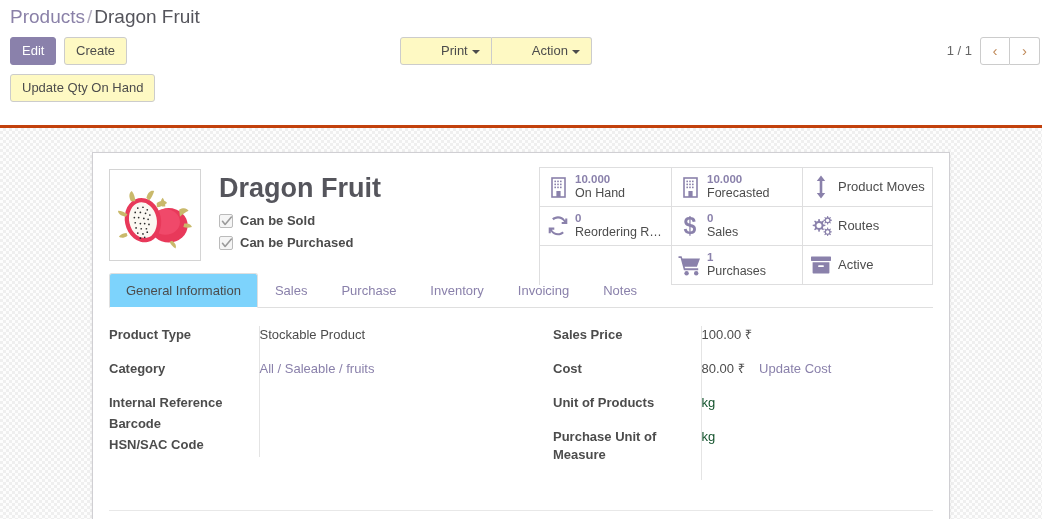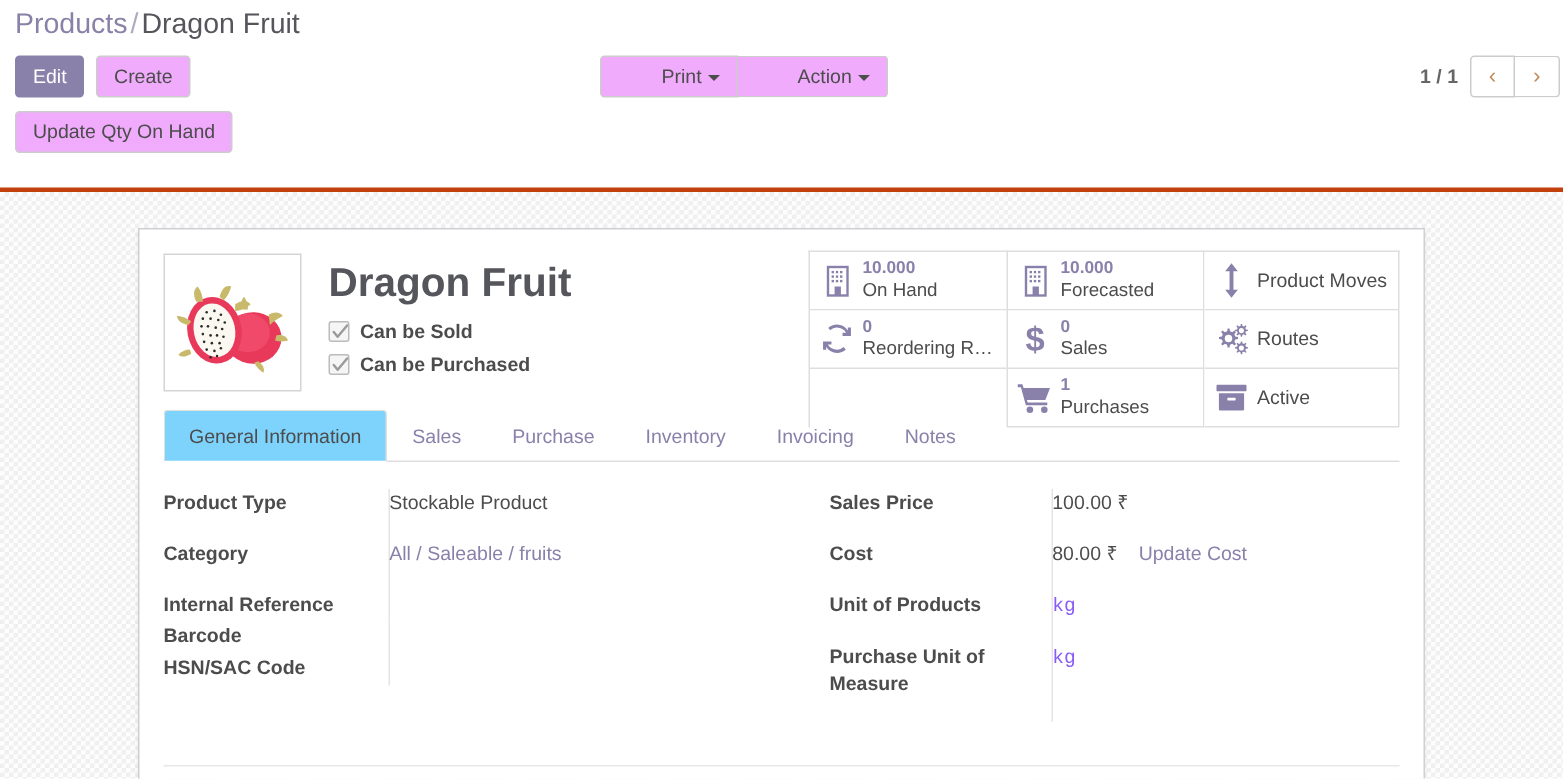--- a/index.html
+++ b/index.html
@@ -41,21 +41,21 @@
     padding: 5px 0 0 10px;
   }
   .btn {
     display: inline-block;
     font-family: "Liberation Sans", sans-serif;
     font-size: 13px;
     line-height: 18px;
     padding: 4px 11px;
     border: 1px solid #cccccc;
     border-radius: 3px;
-    background: #f0abfc;
+    background: #fef9c3;
     color: #4c4c4c;
     cursor: pointer;
     vertical-align: top;
   }
   .btn-primary {
     background: #8a81ab;
     border-color: #8a81ab;
     color: #ffffff;
   }
   .btn + .btn { margin-left: 4px; }
@@ -82,21 +82,20 @@
     right: 2px; top: 5px;
     white-space: nowrap;
   }
   .pager-value {
     display: inline-block;
     font-size: 13px;
     color: #666;
     margin-right: 8px;
     vertical-align: middle;
     line-height: 28px;
-    font-weight: bold;
   }
   .pager-btn {
     display: inline-block;
     width: 30px; height: 28px;
     border: 1px solid #cccccc;
     background: #ffffff;
     color: #c08a5a;
     font-size: 15px;
     line-height: 26px;
     text-align: center;
@@ -288,23 +287,22 @@
     color: #4c4c4c;
     line-height: 18px;
   }
   tr.tight td { padding-bottom: 3px; }
   .link {
     color: #8a81ab;
     text-decoration: none;
     cursor: pointer;
   }
   .muted-link {
-    color: #8b5cf6;
-    cursor: pointer;
-    font-family: Liberation Mono, monospace;
+    color: #14532d;
+    cursor: pointer;
   }
   .update-cost {
     color: #8a81ab;
     cursor: pointer;
     margin-left: 14px;
   }
   .sheet-sep {
     position: absolute;
     left: 16px; right: 16px; bottom: 20px;
     border-top: 1px solid #e8e8e8;

